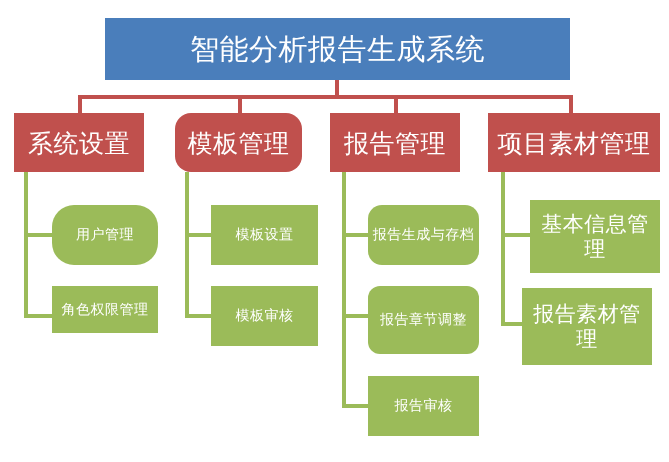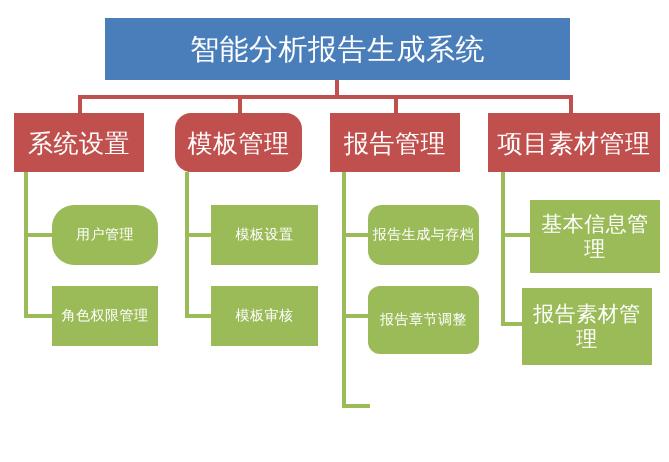--- a/index.html
+++ b/index.html
@@ -96,24 +96,25 @@
   <div class="conn green" style="left:342px; top:172px; width:4px; height:236px;"></div>
   <div class="conn green" style="left:342px; top:233px; width:28px; height:4px;"></div>
   <div class="conn green" style="left:342px; top:314px; width:28px; height:4px;"></div>
   <div class="conn green" style="left:342px; top:404px; width:28px; height:4px;"></div>
 
   <div class="conn green" style="left:501px; top:172px; width:4px; height:154px;"></div>
   <div class="conn green" style="left:501px; top:233px; width:31px; height:4px;"></div>
   <div class="conn green" style="left:501px; top:322px; width:31px; height:4px;"></div>
 
   <div class="node level3" style="left:52px; top:205px; width:106px; height:60px;border-radius:22px;">用户管理</div>
-  <div class="node level3" style="left:52px; top:286px; width:106px; height:60px;text-align:right;">角色权限管理</div>
+  <div class="node level3" style="left:52px; top:286px; width:106px; height:47px;text-align:right;">角色权限管理</div>
 
   <div class="node level3" style="left:211px; top:205px; width:107px; height:60px;">模板设置</div>
   <div class="node level3" style="left:211px; top:286px; width:107px; height:60px;">模板审核</div>
 
   <div class="node level3" style="left:368px; top:205px; width:111px; height:60px;border-radius:14px;">报告生成与存档</div>
   <div class="node level3" style="left:368px; top:286px; width:111px; height:68px;border-radius:12px;">报告章节调整</div>
+  <div class="node level3" style="left:368px; top:376px; width:111px; height:60px;">报告审核</div>
 
   <div class="node level3 big" style="left:530px; top:200px; width:130px; height:73px;">基本信息管理</div>
   <div class="node level3 big" style="left:522px; top:288px; width:130px; height:77px;">报告素材管理</div>
 
 </div>
 
 </body></html>

